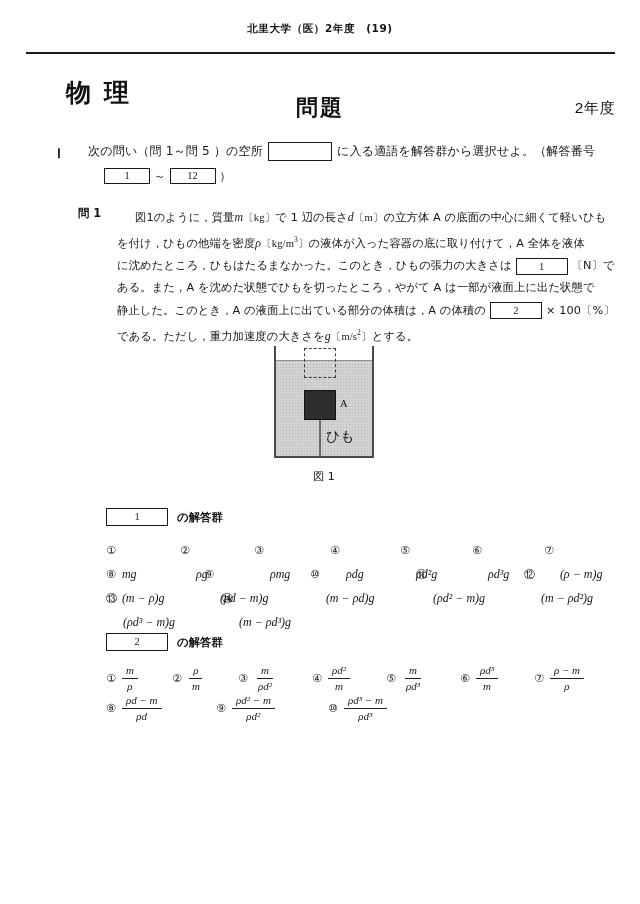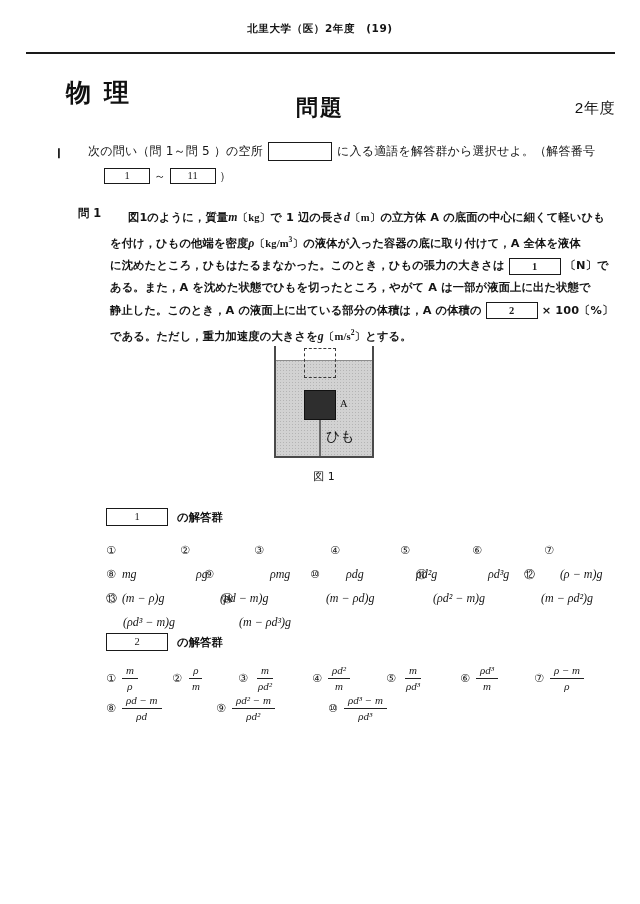--- a/index.html
+++ b/index.html
@@ -163,23 +163,22 @@
     top: 206px;
     left: 78px;
     font-size: 11.4px;
     font-weight: 700;
     font-family: "DejaVu Sans", "Liberation Sans", sans-serif;
     color: #111;
   }
   .q-body {
     position: absolute;
     top: 206px;
-    left: 110px;
+    left: 117px;
     width: 510px;
-    font-weight: bold;
   }
   .q-body p {
     margin: 0;
     font-size: 11.3px;
     line-height: 22.3px;
     font-family: "DejaVu Sans", "Liberation Sans", sans-serif;
     letter-spacing: 0.1px;
     white-space: nowrap;
     color: #151515;
   }
@@ -377,21 +376,21 @@
 
   <div class="subject-title">物理</div>
   <div class="doc-title">問題</div>
   <div class="year-label">2年度</div>
 
   <div class="section-marker">Ⅰ</div>
   <div class="section-line1">
     <span>次の問い（問 1～問 5 ）の空所</span><span class="blank-box blank-wide"></span><span>に入る適語を解答群から選択せよ。（解答番号</span>
   </div>
   <div class="section-line2">
-    <span class="blank-box blank-num">1</span><span>～</span><span class="blank-box blank-num">11</span><span>）</span>
+    <span class="blank-box blank-num">1</span><span>～</span><span class="blank-box blank-num">12</span><span>）</span>
   </div>
 
   <div class="q-label">問 1</div>
   <div class="q-body">
     <p class="indent-first">
       <span>図1のように，質量</span><var>m</var><span class="unit">〔kg〕</span><span>で 1 辺の長さ</span><var>d</var><span class="unit">〔m〕</span><span>の立方体 A の底面の中心に細くて軽いひも</span>
     </p>
     <p>
       <span>を付け，ひもの他端を密度</span><var>ρ</var><span class="unit"><span>〔kg/m</span><sup>3</sup><span>〕</span></span><span>の液体が入った容器の底に取り付けて，A 全体を液体</span>
     </p>

